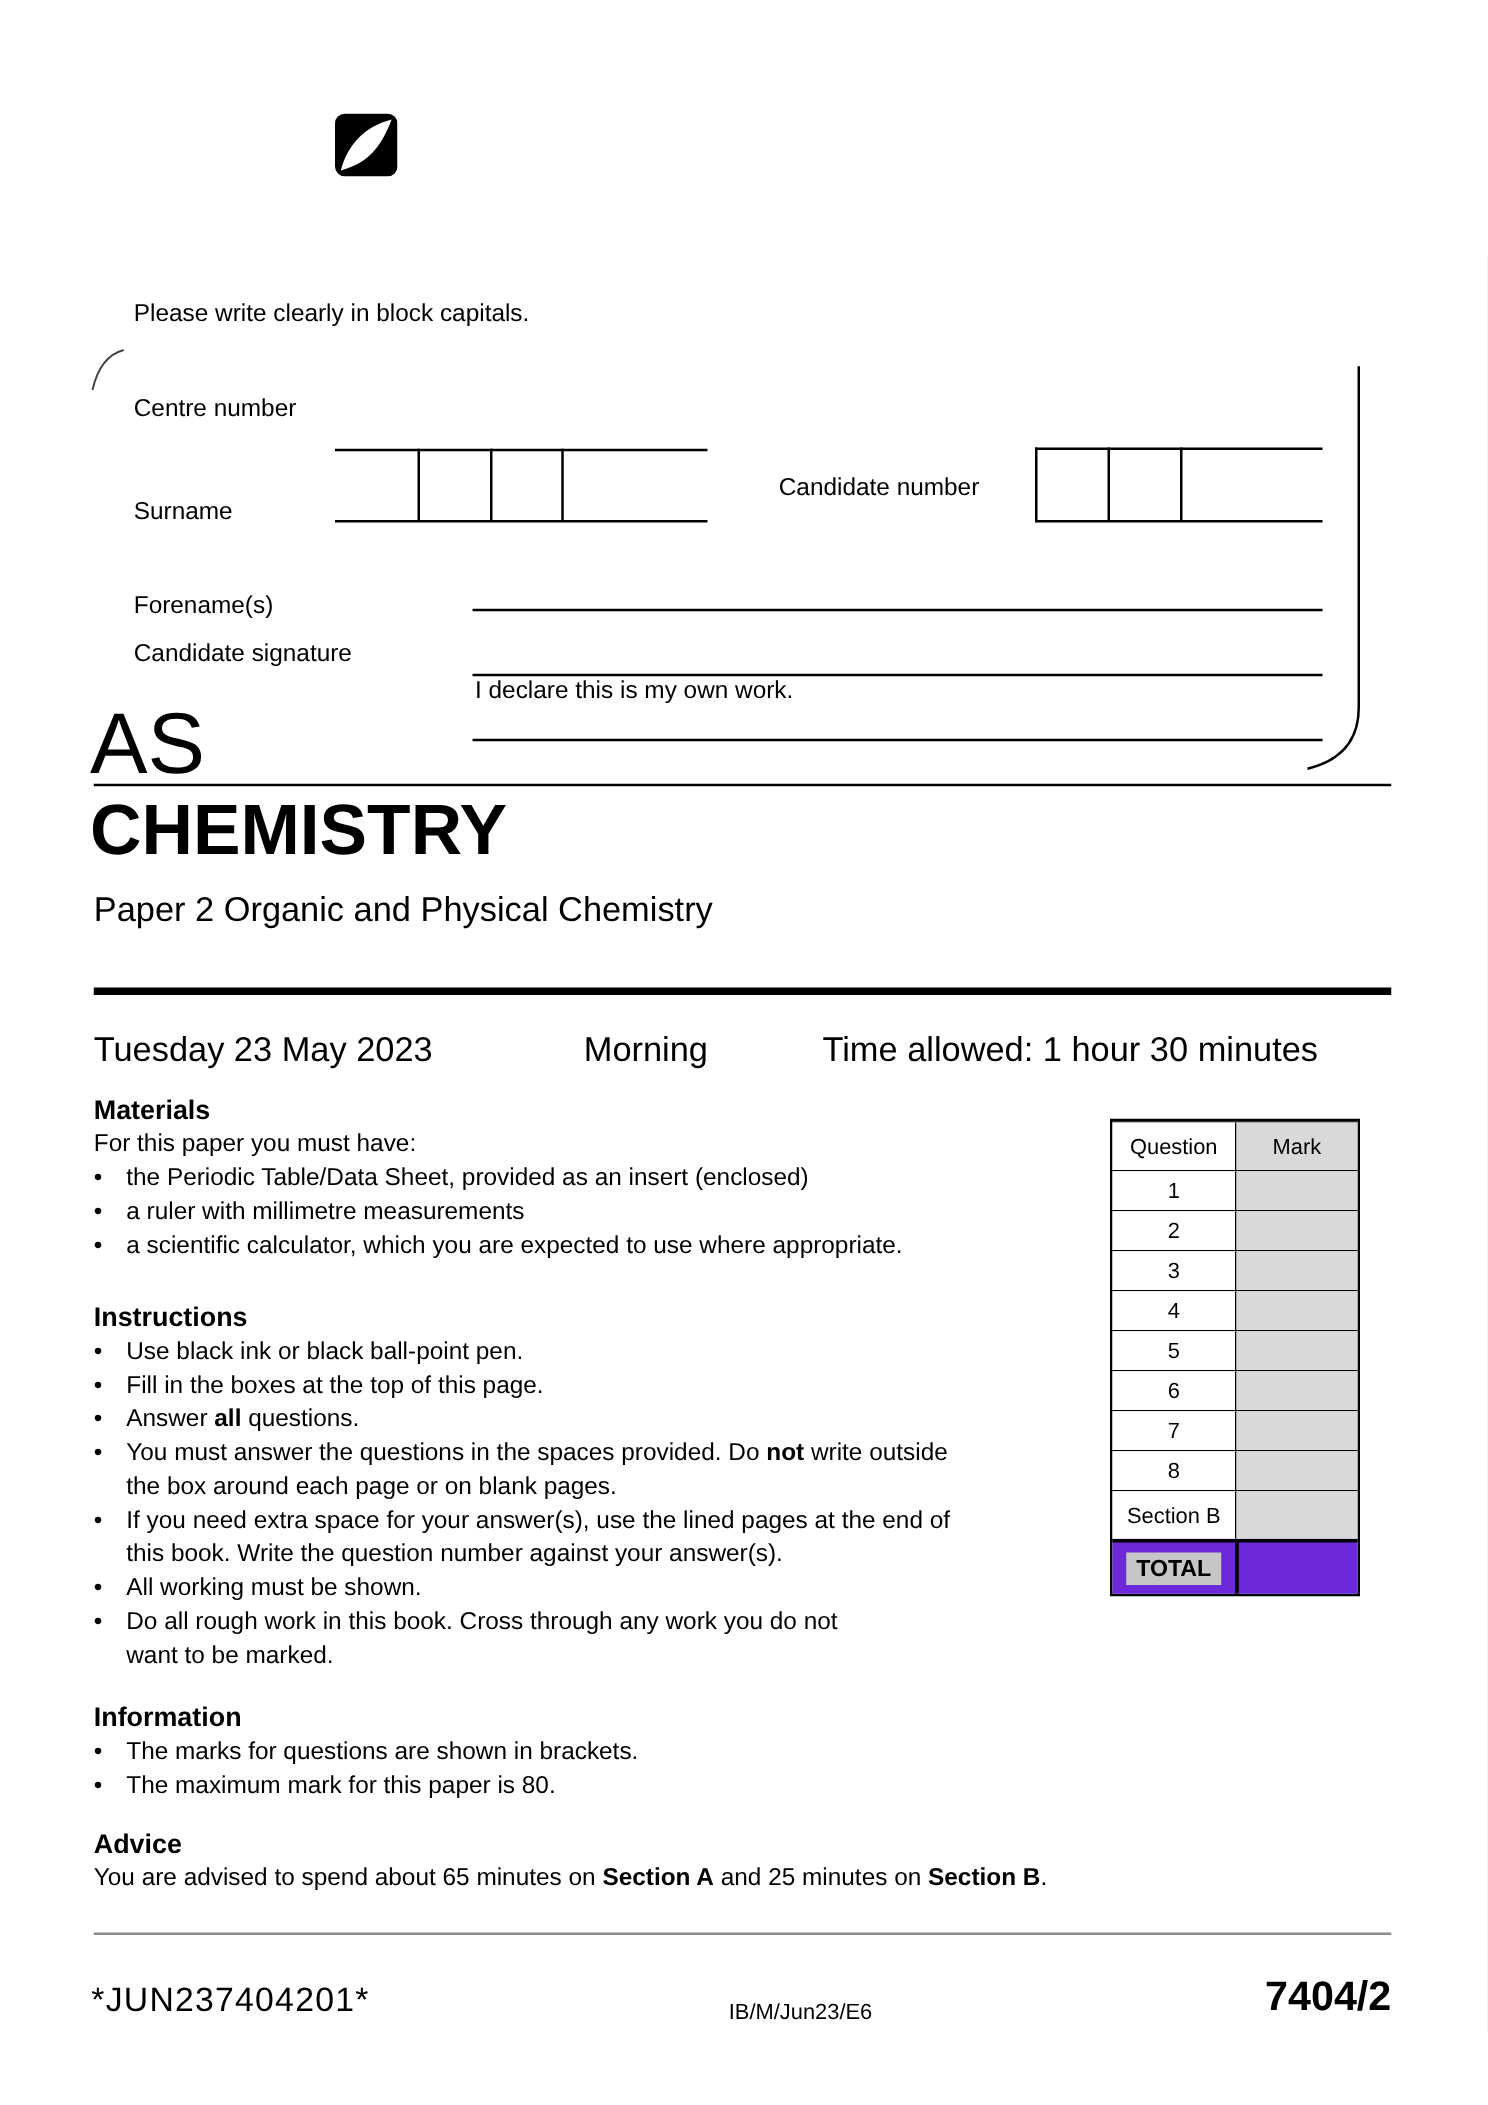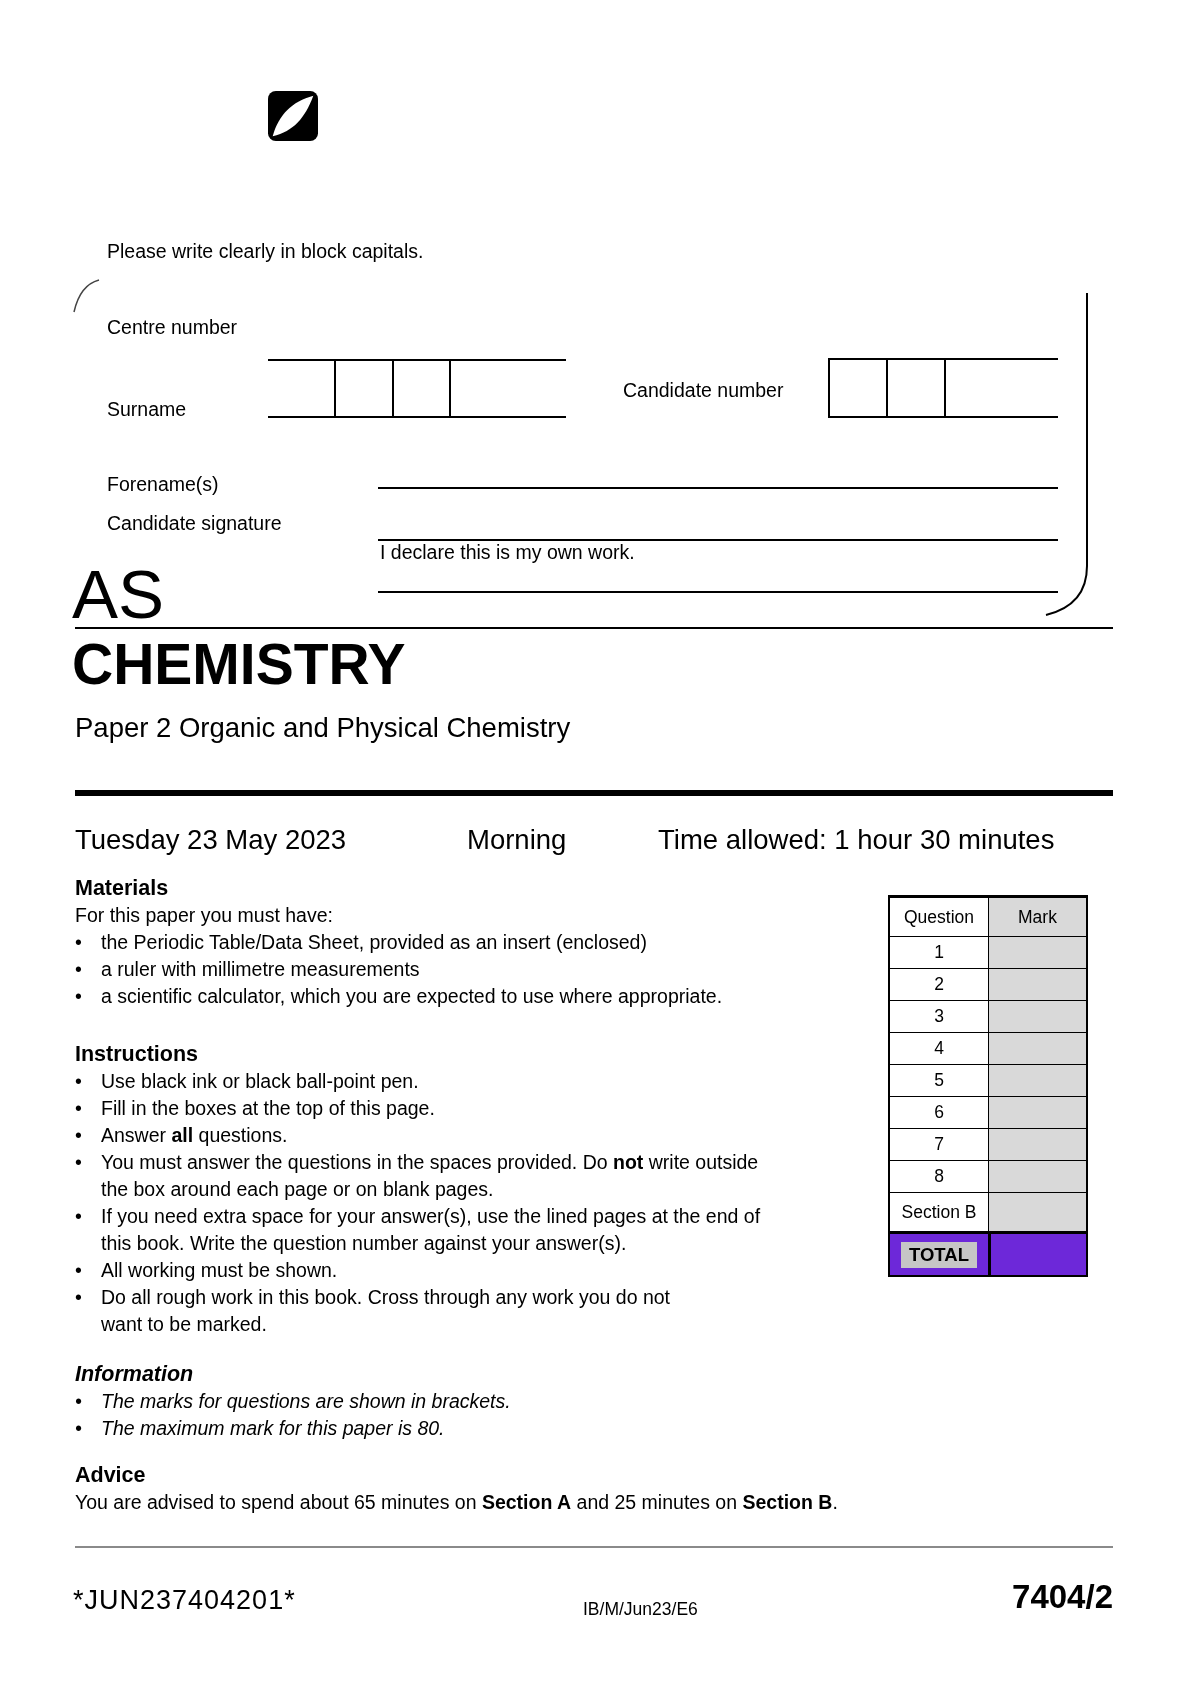--- a/index.html
+++ b/index.html
@@ -154,21 +154,21 @@
           <span class="bu">•</span>
           <span class="btxt">All working must be shown.</span>
         </div>
         <div class="brow">
           <span class="bu">•</span>
           <span class="btxt">Do all rough work in this book. Cross through any work you do not<br>want to be marked.</span>
         </div>
       </div>
   </div>
 
-  <div class="abs section" style="top:1360px;font-style:italic;">
+  <div class="abs section" style="top:1360px;">
     <h3>Information</h3>
     <div>
         <div class="brow">
           <span class="bu">•</span>
           <span class="btxt">The marks for questions are shown in brackets.</span>
         </div>
         <div class="brow">
           <span class="bu">•</span>
           <span class="btxt">The maximum mark for this paper is 80.</span>
         </div>

